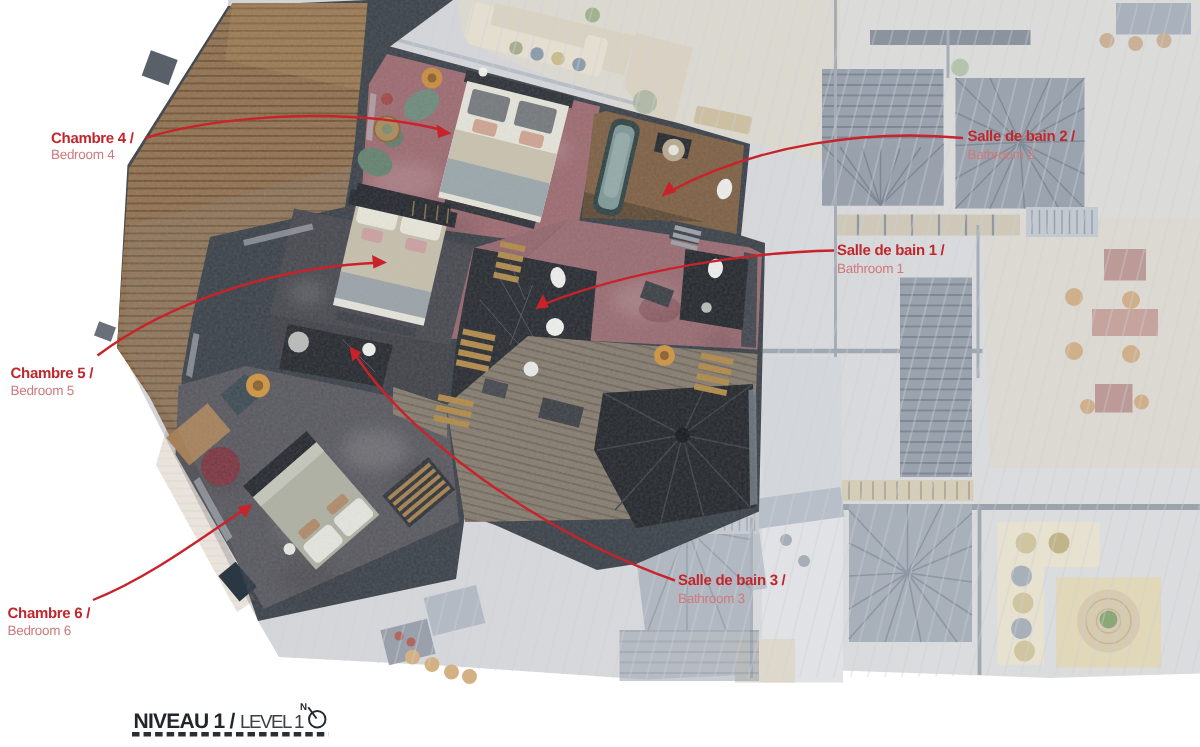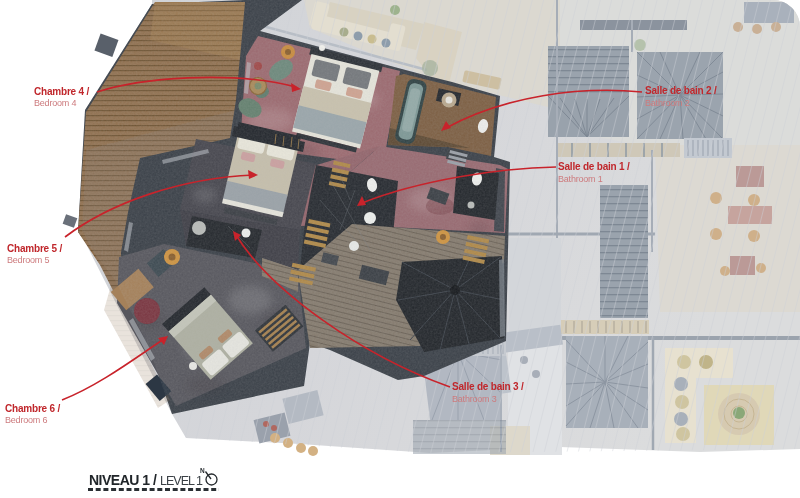--- a/index.html
+++ b/index.html
@@ -1,16 +1,16 @@
 <!DOCTYPE html>
 <html><head>
 <meta charset="utf-8">
 <style>
 html,body{margin:0;padding:0;background:#fff;}
-#wrap{position:relative;width:800px;height:498px;overflow:hidden;font-family:"Liberation Sans",sans-serif;border-radius:27px;}
+#wrap{position:relative;width:800px;height:498px;overflow:hidden;font-family:"Liberation Sans",sans-serif;}
 </style>
 </head>
 <body>
 <div id="wrap">
 <svg width="800" height="498" viewBox="0 0 800 498">
 <defs>
 <pattern id="deckp" width="8" height="5" patternUnits="userSpaceOnUse">
   <rect width="8" height="5" fill="#917150"></rect>
   <rect width="8" height="1.2" y="0" fill="#6f5433"></rect>
 </pattern>

